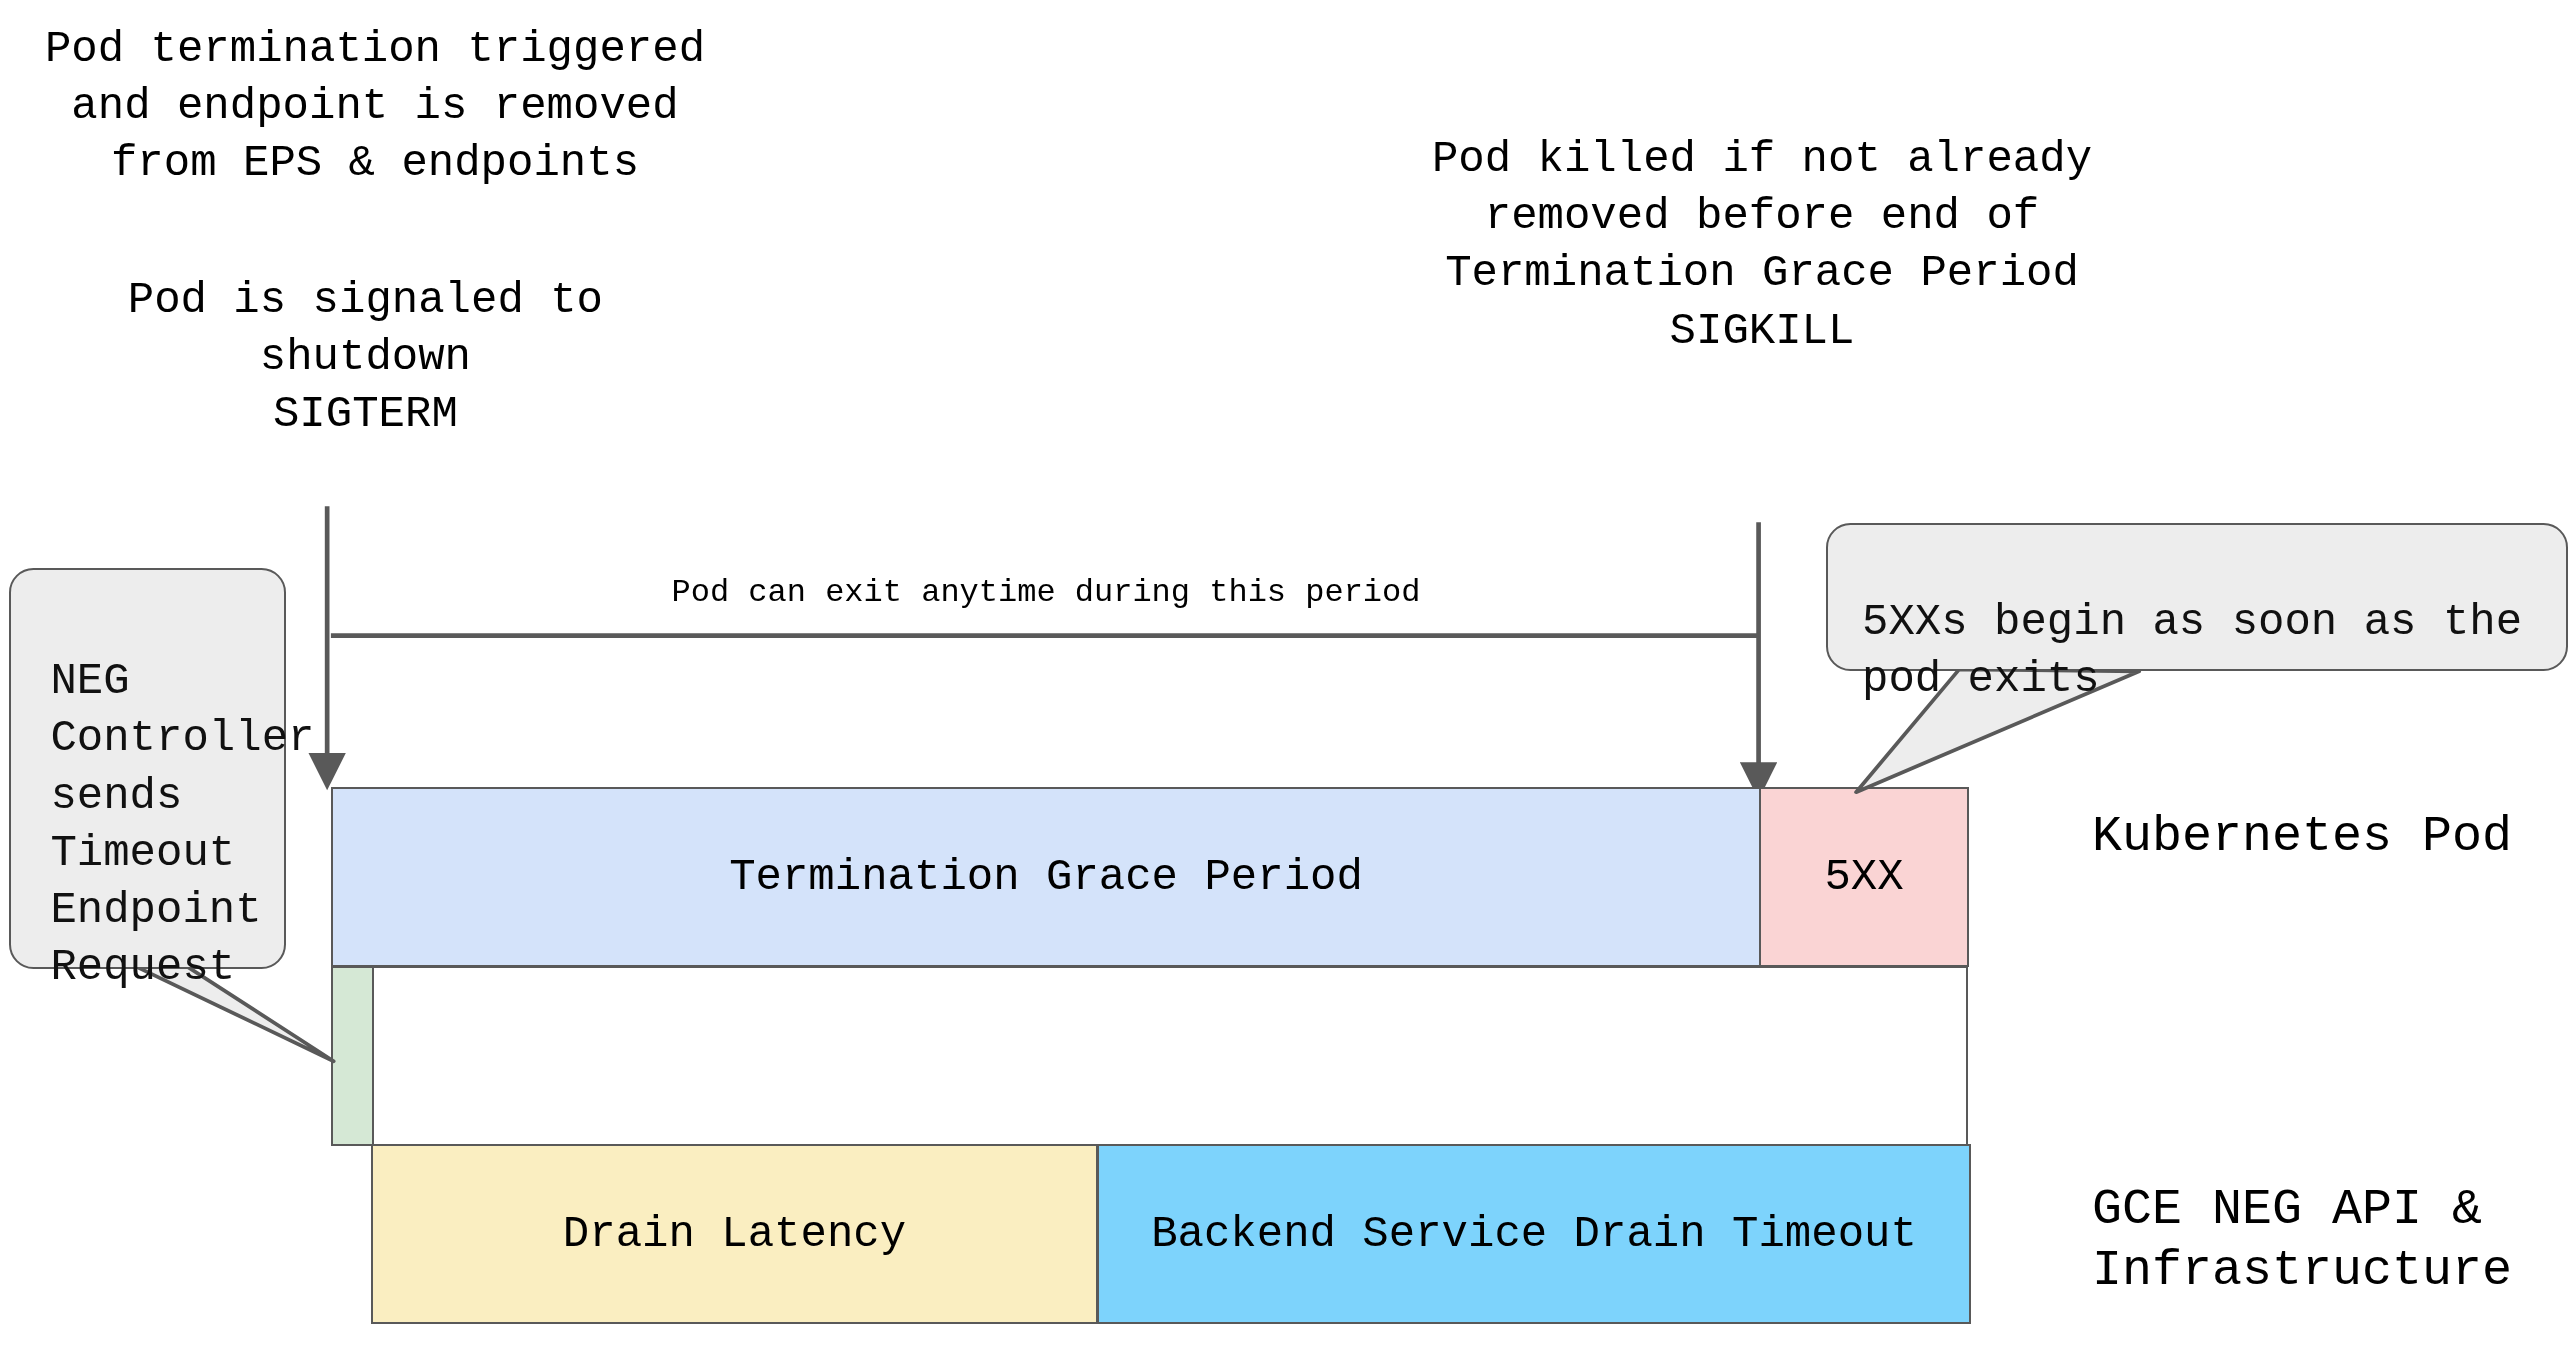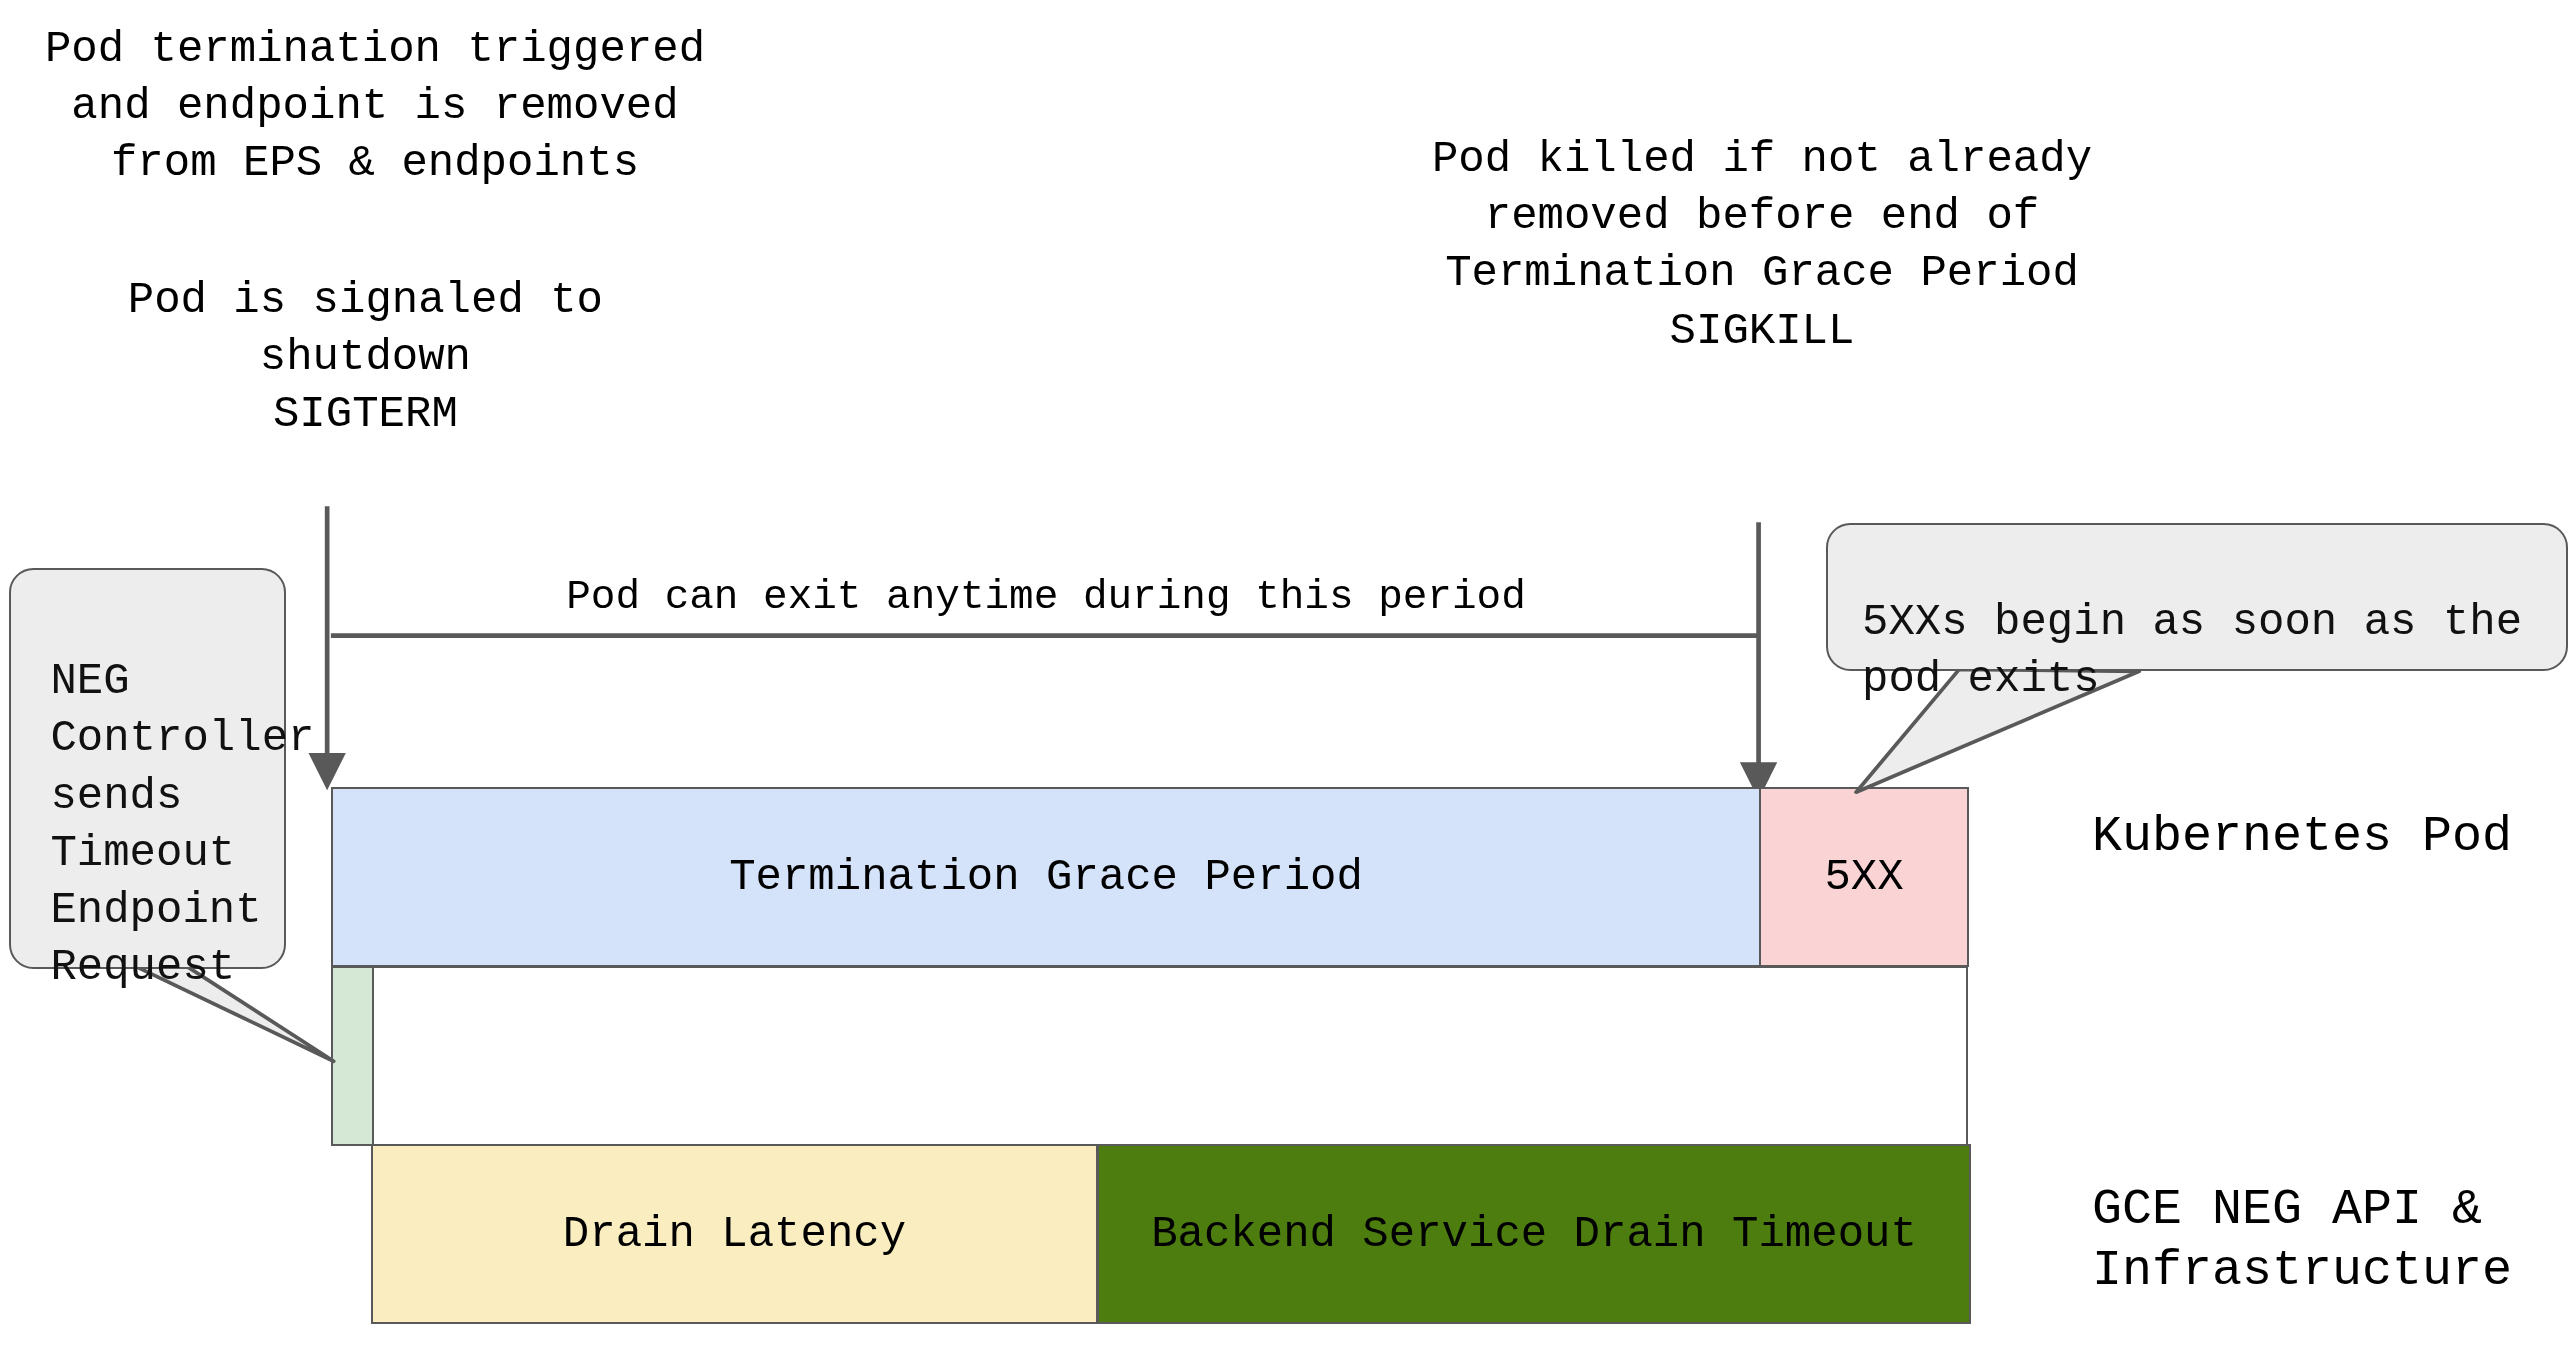--- a/index.html
+++ b/index.html
@@ -76,42 +76,42 @@
     justify-content: center;
     font-size: 44px;
     color: #000000;
     z-index: 3;
   }
   #bar-tgp  { left: 331px;  top: 787px;  width: 1430px; height: 180px; background: #d4e3fa; }
   #bar-5xx  { left: 1759px; top: 787px;  width: 210px;  height: 180px; background: #fad4d4; }
   #bar-neg-green { left: 331px; top: 966px; width: 43px; height: 180px; background: #d5e8d5; }
   #bar-neg-white { left: 372px; top: 966px; width: 1596px; height: 180px; background: #ffffff; border-color: #595959; }
   #bar-drain-latency { left: 371px;  top: 1144px; width: 727px; height: 180px; background: #faeec1; }
-  #bar-backend-drain { left: 1097px; top: 1144px; width: 874px; height: 180px; background: #4d7c0f; }
+  #bar-backend-drain { left: 1097px; top: 1144px; width: 874px; height: 180px; background: #7dd3fc; }
 
   
   .lane-label {
     position: absolute;
     font-size: 50px;
     color: #000000;
     line-height: 1.22;
     white-space: pre-line;
     z-index: 4;
   }
   #lane-pod   { left: 2092px; top: 806px; width: 469px; }
   #lane-neg   { left: 2092px; top: 996px; width: 469px; }
   #lane-gce   { left: 2092px; top: 1179px; width: 478px; }
 
   
   #span-label {
     position: absolute;
     left: 331px; top: 574px;
     width: 1430px;
     text-align: center;
-    font-size: 41px;
+    font-size: 32px;
     color: #000000;
     z-index: 4;
   }
 
   
   #arrows {
     position: absolute;
     left: 0; top: 0;
     width: 2576px; height: 1350px;
     z-index: 2;

